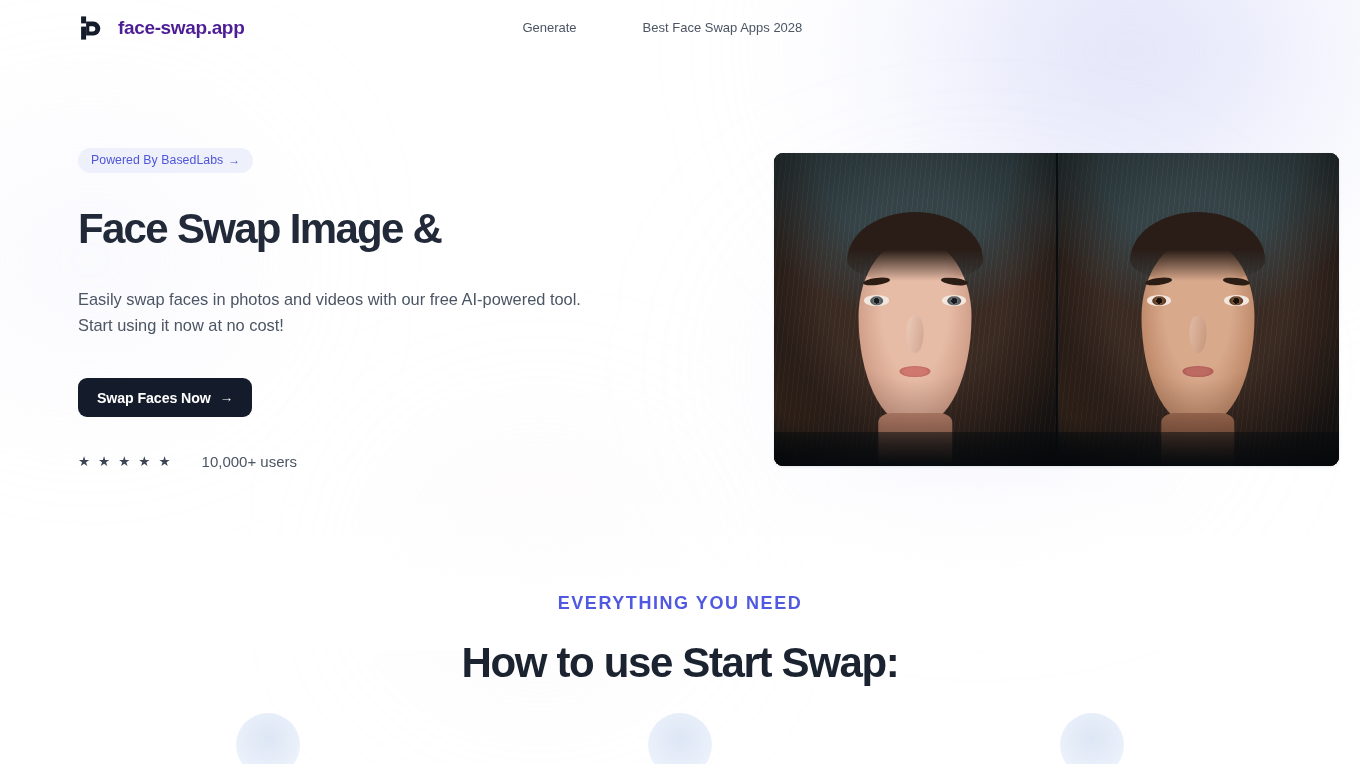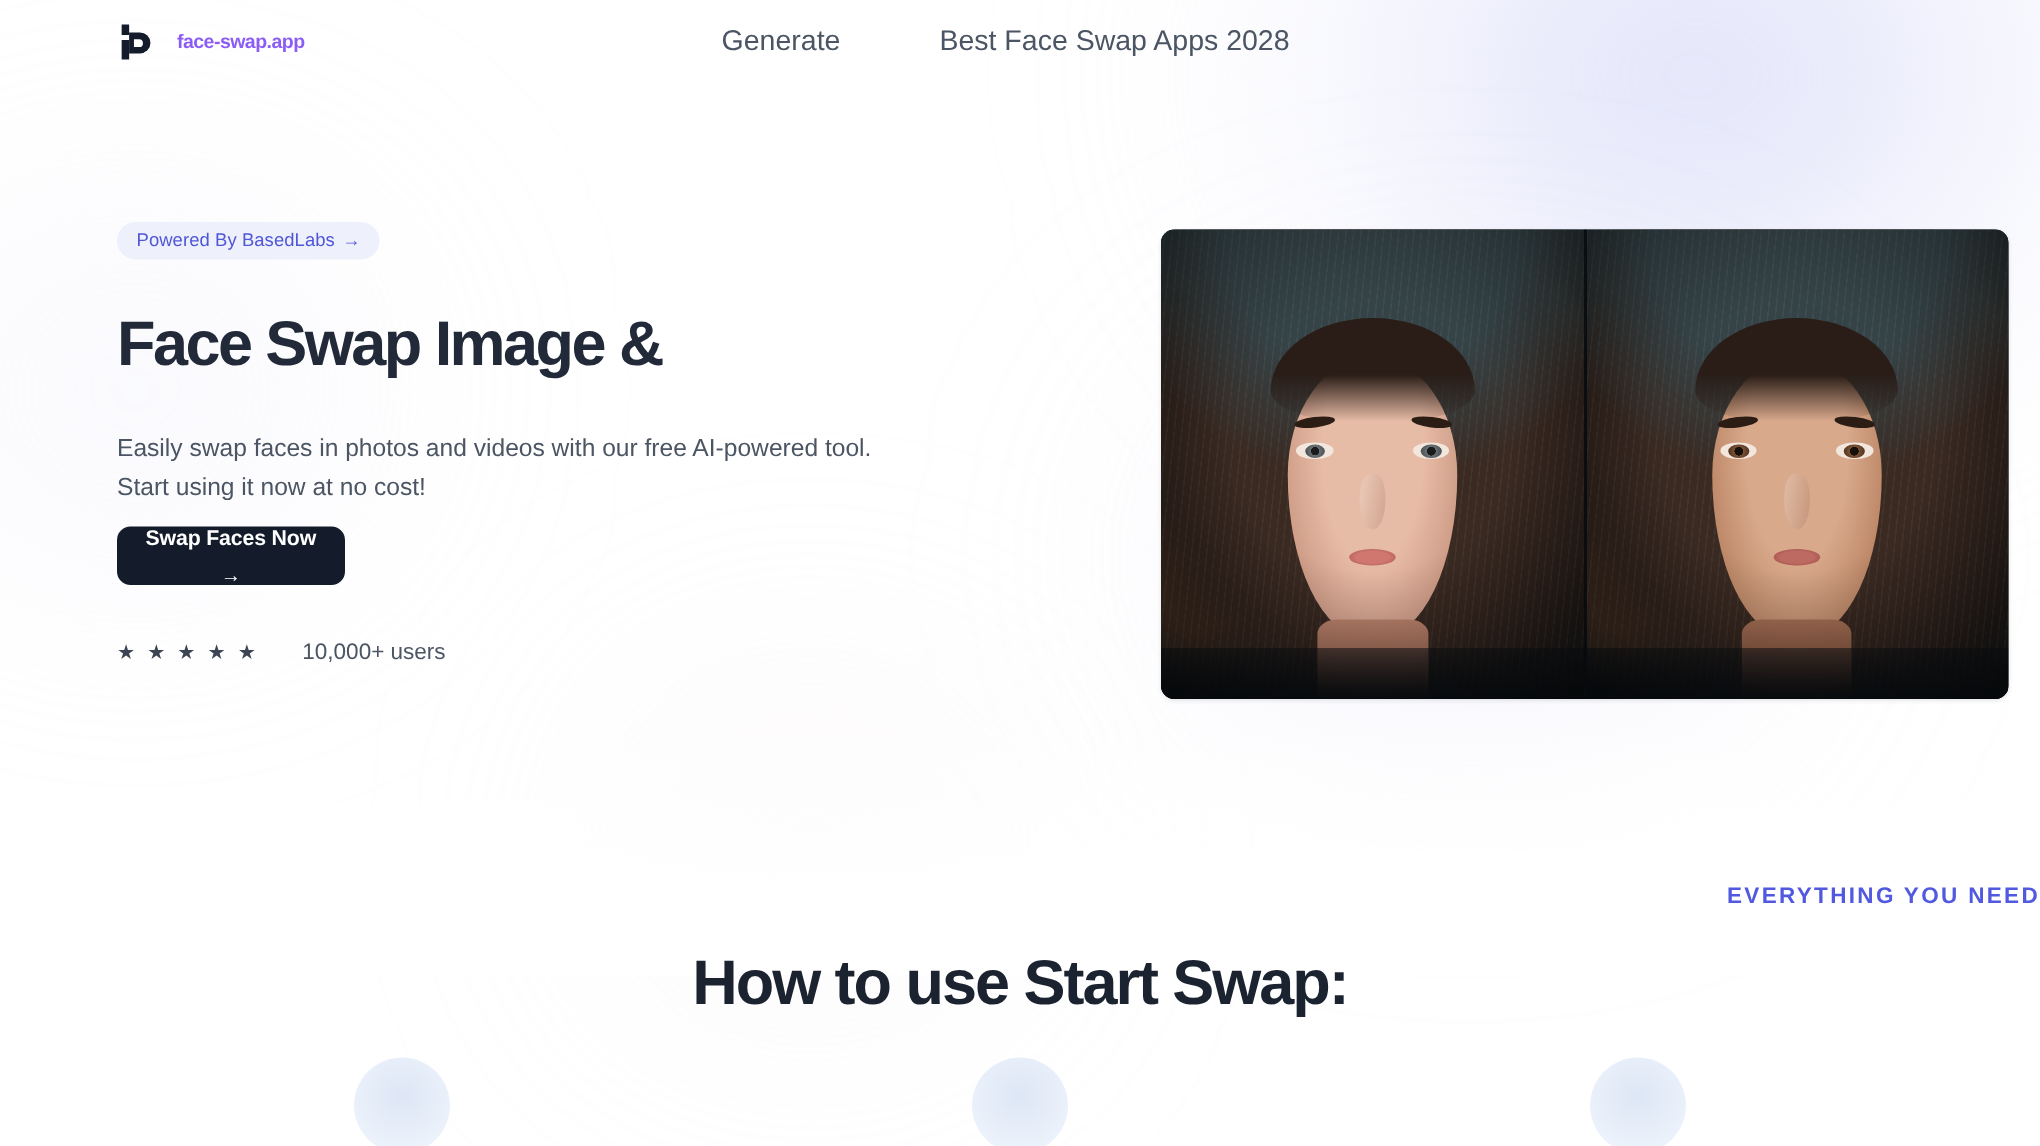--- a/index.html
+++ b/index.html
@@ -40,25 +40,25 @@
 
   
   header {
     position:relative; z-index:5;
     height:55px; padding:0 78px;
     display:flex; align-items:center;
   }
   .brand { display:flex; align-items:center; gap:14px; text-decoration:none; }
   .logo-mark { width:26px; height:26px; display:block; }
   .brand-name {
-    font-size:13px; font-weight:700; color:#8b5cf6; letter-spacing:-.35px;text-align:right;
+    font-size:19px; font-weight:700; color:#4c1d95; letter-spacing:-.35px;text-align:right;
   }
   nav { display:flex; align-items:center; margin-left:278px; gap:66px; }
   nav a {
-    font-size:19px; color:#4b5563; text-decoration:none; white-space:nowrap;
+    font-size:13px; color:#4b5563; text-decoration:none; white-space:nowrap;
   }
 
   
   .hero {
     position:relative; z-index:4;
     display:flex; align-items:flex-start;
     padding:93px 60px 0 78px;
   }
   .hero-left { width:660px; flex:0 0 auto; }
 
@@ -84,27 +84,27 @@
   h1 .l2 { display:block; }
 
   .subtitle {
     margin-top:28px;
     font-size:16.4px; line-height:26px; color:#4b5563;
     max-width:560px;
   }
   .subtitle .s2 { display:block; }
 
   .cta {
-    margin-top:13px;
+    margin-top:40px;
     display:inline-flex; align-items:center; gap:9px;
     background:#141c2b; color:#ffffff;
     border:none; border-radius:9px;
     padding:0 19px; height:39px;
     font-family:inherit; font-size:14.2px; font-weight:700;
-    letter-spacing:-.1px; cursor:pointer;flex-direction:column;
+    letter-spacing:-.1px; cursor:pointer;
   }
   .cta .arw { font-size:13.5px; font-weight:400; }
 
   .social {
     margin-top:36px;
     display:flex; align-items:center; gap:31px;
   }
   .stars { display:flex; gap:8px; }
   .stars span { color:#3d4554; font-size:13.5px; line-height:1; }
   .users { font-size:15px; color:#4b5563; }
@@ -192,22 +192,22 @@
     background:linear-gradient(180deg, rgba(12,16,20,.55), #0a0e12);
   }
   .vignette {
     position:absolute; inset:0;
     background:radial-gradient(ellipse 78% 72% at 50% 44%, rgba(0,0,0,0) 40%, rgba(0,0,0,.45) 100%);
   }
 
   
   .features { position:relative; z-index:4; margin-top:123px; text-align:center; }
   .eyebrow {
-    font-size:15px; font-weight:700; letter-spacing:1.55px;
-    color:#5159e0; text-transform:uppercase;text-align:right;
+    font-size:18px; font-weight:700; letter-spacing:1.55px;
+    color:#5159e0; text-transform:uppercase;
   }
   h2 {
     margin-top:25px;
     font-size:42px; font-weight:700; letter-spacing:-1.35px;
     color:#1b2330;
   }
 
   
   .steps {
     position:relative; z-index:3;

